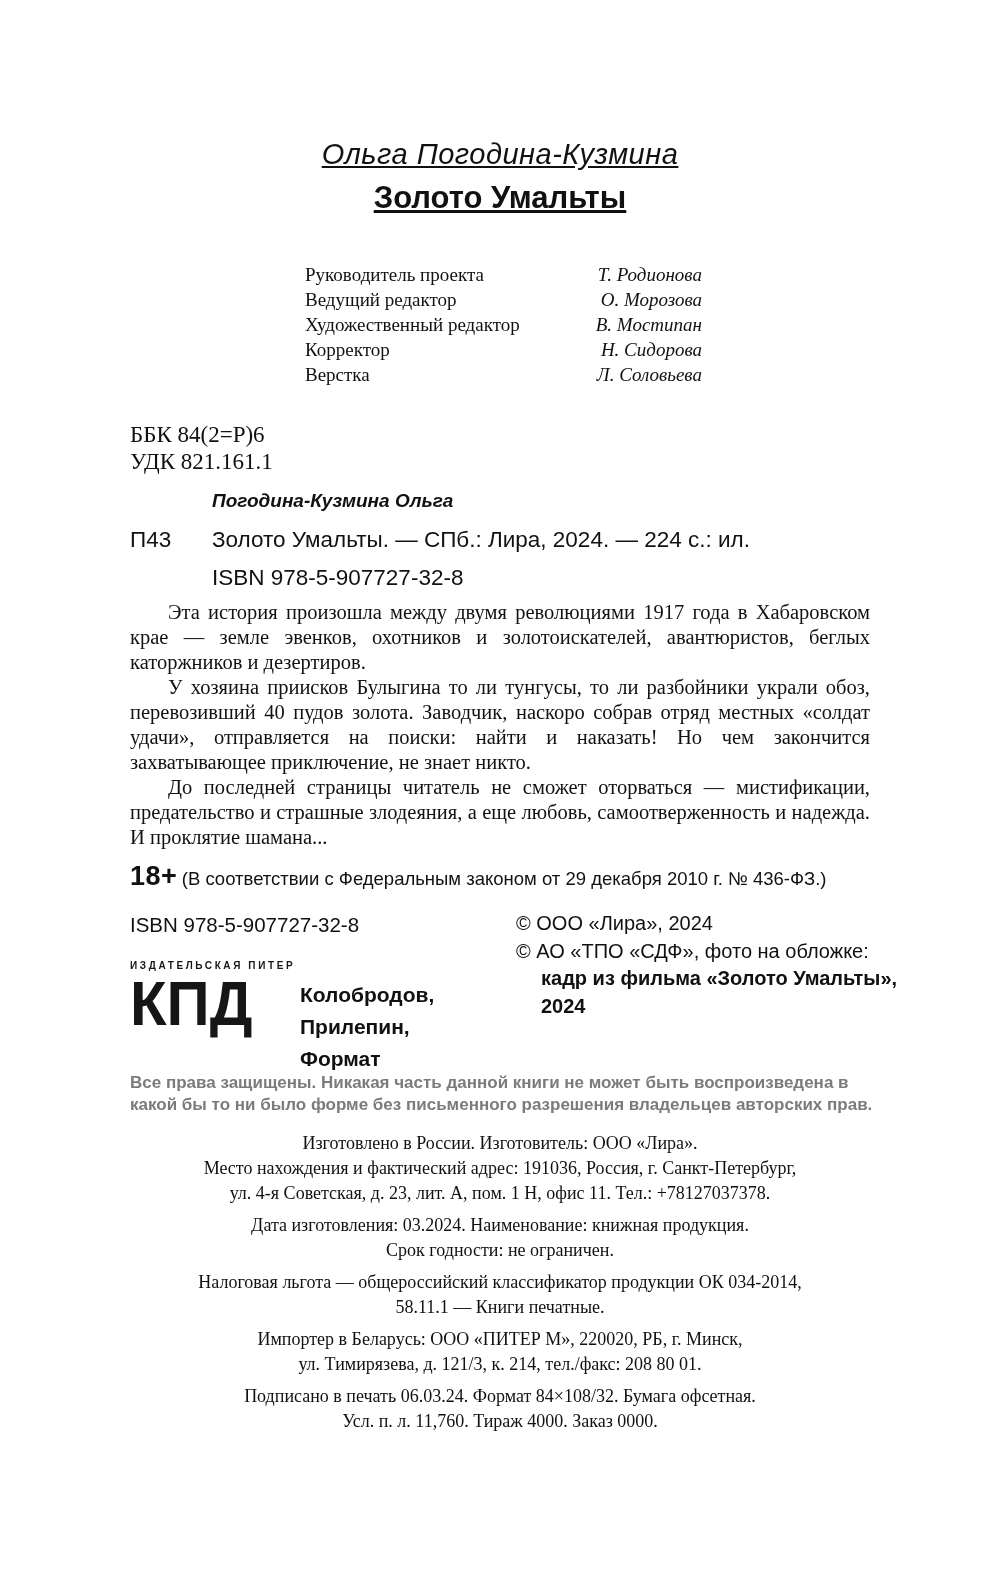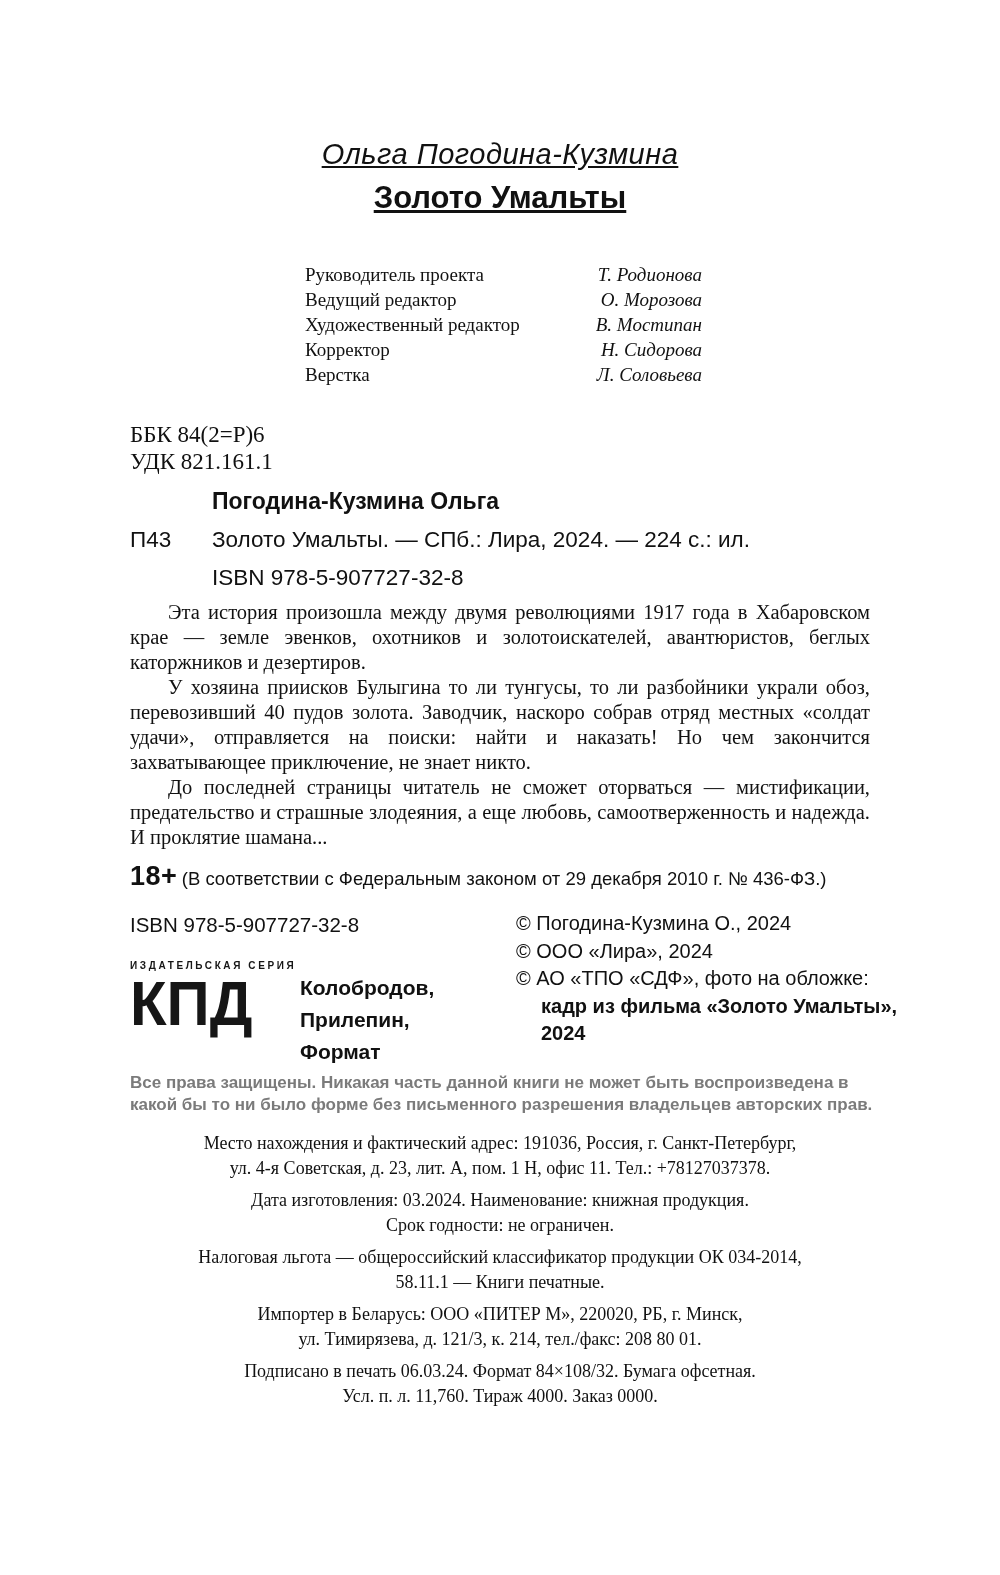--- a/index.html
+++ b/index.html
@@ -15,21 +15,21 @@
   .book-title  { font:700 31px/40px "Liberation Sans", sans-serif; margin-top:6px; }
 
   
   .credits { margin:44px 0 0 305px; width:397px; font:400 19px/25px "Liberation Serif", serif; }
   .credit-row { display:flex; justify-content:space-between; }
   .credit-name { font-style:italic; }
 
   
   .cataloging { margin:34px 0 0 130px; }
   .bbk, .udk { font-size:23px; line-height:27px;font-family:Liberation Serif, serif; }
-  .cat-author { font-weight:700; font-size:23px; line-height:28px; margin:12px 0 8px 82px; }
+  .cat-author { font-weight:700; font-size:19px; line-height:28px; margin:12px 0 8px 82px;font-style:italic; }
   .cat-line { display:flex; margin-top:11px; font-size:22.5px; line-height:27px; }
   .cat-code { width:82px; flex:none; }
   .cat-isbn { margin:11px 0 0 82px; font-size:22.5px; line-height:27px; }
 
   
   .annotation { margin:9px 62px 0 130px; width:740px;
     font:400 20.5px/25px "Liberation Serif", serif; text-align:justify; }
   .annotation p { margin:0; text-indent:38px; }
 
   
@@ -39,21 +39,21 @@
 
   
   .imprint { position:relative; height:156px; margin-top:18px; }
   .imprint-isbn { position:absolute; left:130px; top:3px; font-size:20.5px; }
   .copyrights { position:absolute; left:516px; top:0; font-size:20px; line-height:27.5px; }
   .cc-cont { padding-left:25px;font-weight:bold; }
   .series { position:absolute; left:130px; top:50px; }
   .series-label { font-size:10px; font-weight:700; letter-spacing:2.6px; color:#161616; }
   .series-logo { font-weight:900; font-size:60px; line-height:62px; letter-spacing:0px;
     color:#161616; transform:scaleY(1.05); transform-origin:left top; }
-  .series-authors { position:absolute; left:300px; top:62px; font-weight:700;
+  .series-authors { position:absolute; left:300px; top:69px; font-weight:700;
     font-size:21px; line-height:32px; }
 
   
   .rights { margin:6px 130px 0 130px; width:752px; font-size:17px; line-height:22px; color:#7b7b7b;font-weight:bold; }
 
   
   .production { margin-top:15px; text-align:center;
     font:400 18px/25px "Liberation Serif", serif; }
   .prod-group { margin-top:7px; }
   .prod-group.first { margin-top:0; }
@@ -110,43 +110,43 @@
 
   <div class="age-line">
     <span class="age-badge">18+</span>
     <span class="age-law">(В соответствии с Федеральным законом от 29 декабря 2010 г. № 436-ФЗ.)</span>
   </div>
 
   <div class="imprint">
     <div class="imprint-isbn">ISBN 978-5-907727-32-8</div>
 
     <div class="copyrights">
-      <div>© Погодина-Кузмина О., 2024</div>
       <div>© ООО «Лира», 2024</div>
       <div>© АО «ТПО «СДФ», фото на обложке:</div>
       <div class="cc-cont">кадр из фильма «Золото Умальты»,</div>
       <div class="cc-cont">2024</div>
     </div>
 
     <div class="series">
-      <div class="series-label">ИЗДАТЕЛЬСКАЯ СЕРИЯ</div>
+      <div class="series-label">ИЗДАТЕЛЬСКАЯ ПИТЕР</div>
       <div class="series-logo">КПД</div>
     </div>
 
     <div class="series-authors">
       <div>Колобродов,</div>
       <div>Прилепин,</div>
       <div>Формат</div>
     </div>
   </div>
 
   <div class="rights">Все права защищены. Никакая часть данной книги не может быть воспроизведена в какой бы то ни было форме без письменного разрешения владельцев авторских прав.</div>
 
   <div class="production">
     <div class="prod-group first">
+      <div>Изготовлено в России. Изготовитель: ООО «Лира».</div>
       <div>Место нахождения и фактический адрес: 191036, Россия, г. Санкт-Петербург,</div>
       <div>ул. 4-я Советская, д. 23, лит. А, пом. 1 Н, офис 11. Тел.: +78127037378.</div>
     </div>
     <div class="prod-group">
       <div>Дата изготовления: 03.2024. Наименование: книжная продукция.</div>
       <div>Срок годности: не ограничен.</div>
     </div>
     <div class="prod-group">
       <div>Налоговая льгота — общероссийский классификатор продукции ОК 034-2014,</div>
       <div>58.11.1 — Книги печатные.</div>

